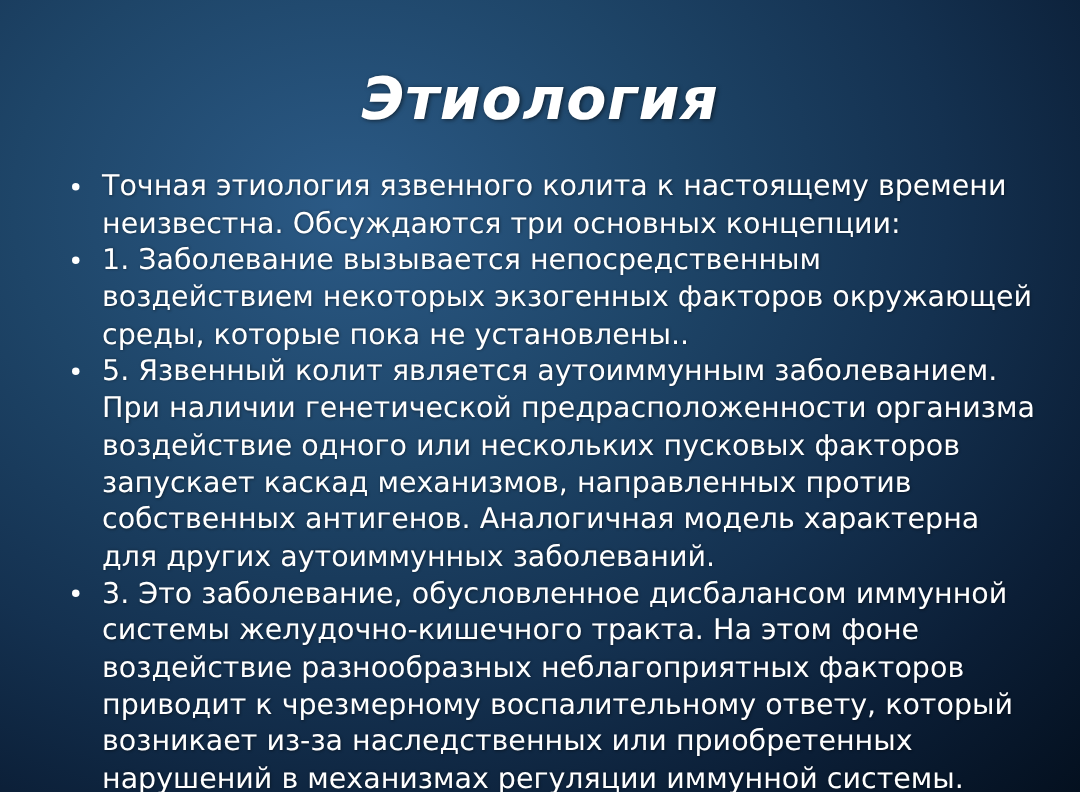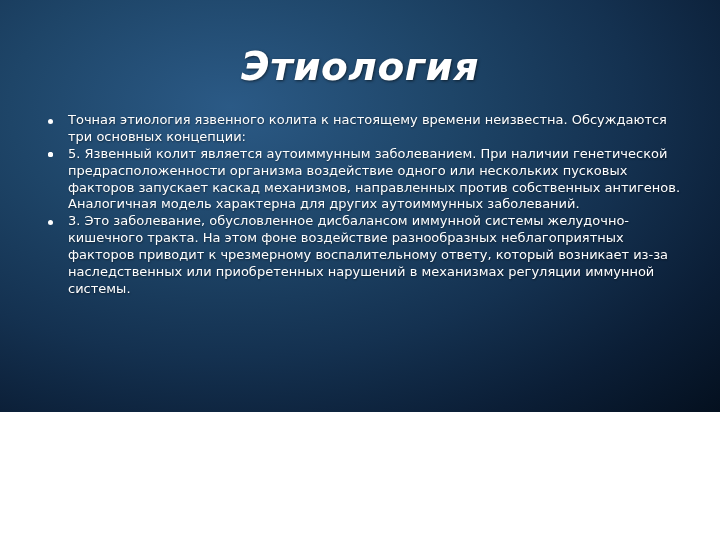--- a/index.html
+++ b/index.html
@@ -8,21 +8,21 @@
   }
   body {
     width: 720px;
     height: 540px;
     overflow: hidden;
     font-family: "DejaVu Sans", sans-serif;
   }
   .slide {
     position: relative;
     width: 720px;
-    height: 412px;
+    height: 528px;
     background: radial-gradient(ellipse at 32% 26%, #2b5a86 0%, #1e4568 32%, #143150 58%, #0b1e36 80%, #04101f 100%);
     color: #ffffff;
     box-sizing: border-box;
     overflow: hidden;
   }
   .title {
     position: absolute;
     top: 44px;
     left: 0;
     width: 100%;
@@ -42,21 +42,21 @@
   }
   ul.bullets {
     list-style: none;
     margin: 0;
     padding: 0;
   }
   ul.bullets > li {
     position: relative;
     padding-left: 38px;
     margin: 0 0 0 0;
-    font-size: 13px;
+    font-size: 19px;
     line-height: 1.30;
     color: #ffffff;
     text-shadow: 0.5px 0.5px 2px rgba(0,0,0,0.45);
     text-align: left;
   }
   ul.bullets > li .dot {
     position: absolute;
     left: 18px;
     top: 0.50em;
     width: 5px;
@@ -73,20 +73,21 @@
   <div class="title">Этиология</div>
 
   <div class="body-area">
     <ul class="bullets">
       <li>
         <span class="dot"></span>
         <span>Точная этиология язвенного колита к настоящему времени неизвестна. Обсуждаются три основных концепции:</span>
       </li>
       <li>
         <span class="dot"></span>
+        <span>1. Заболевание вызывается непосредственным воздействием некоторых экзогенных факторов окружающей среды, которые пока не установлены..</span>
       </li>
       <li>
         <span class="dot"></span>
         <span>5. Язвенный колит является аутоиммунным заболеванием. При наличии генетической предрасположенности организма воздействие одного или нескольких пусковых факторов запускает каскад механизмов, направленных против собственных антигенов. Аналогичная модель характерна для других аутоиммунных заболеваний.</span>
       </li>
       <li>
         <span class="dot"></span>
         <span>3. Это заболевание, обусловленное дисбалансом иммунной системы желудочно-кишечного тракта. На этом фоне воздействие разнообразных неблагоприятных факторов приводит к чрезмерному воспалительному ответу, который возникает из-за наследственных или приобретенных нарушений в механизмах регуляции иммунной системы.</span>
       </li>
     </ul>

